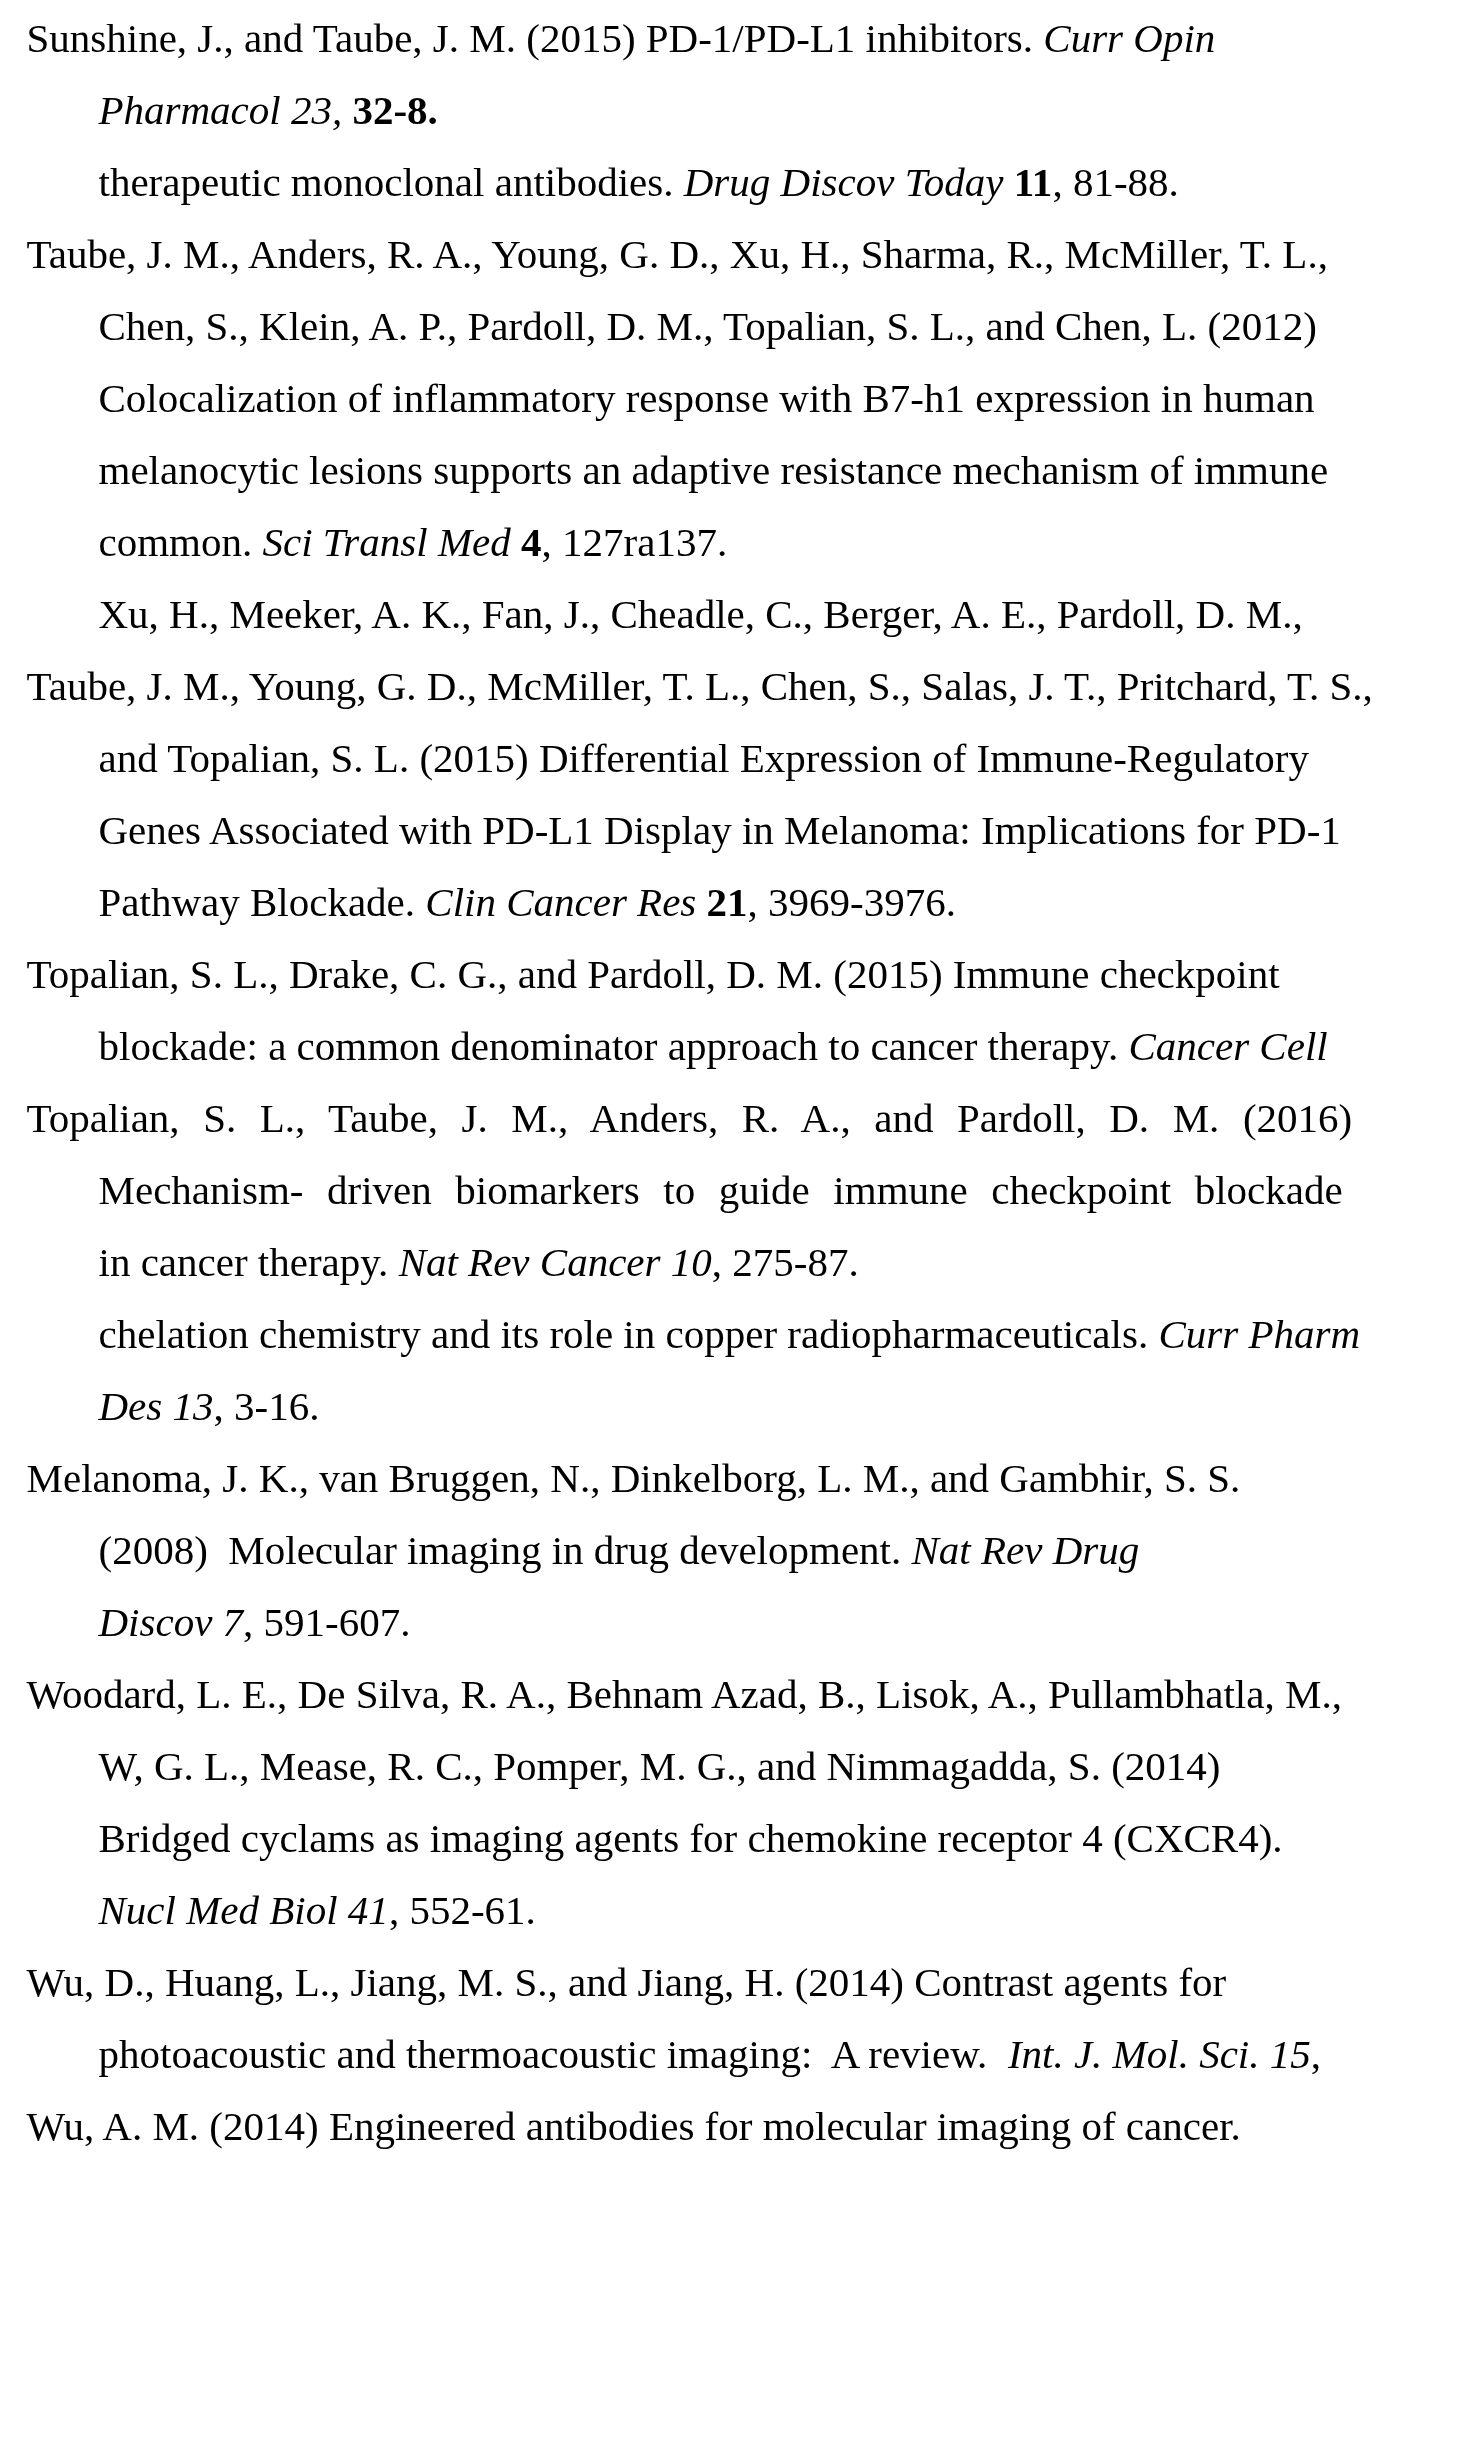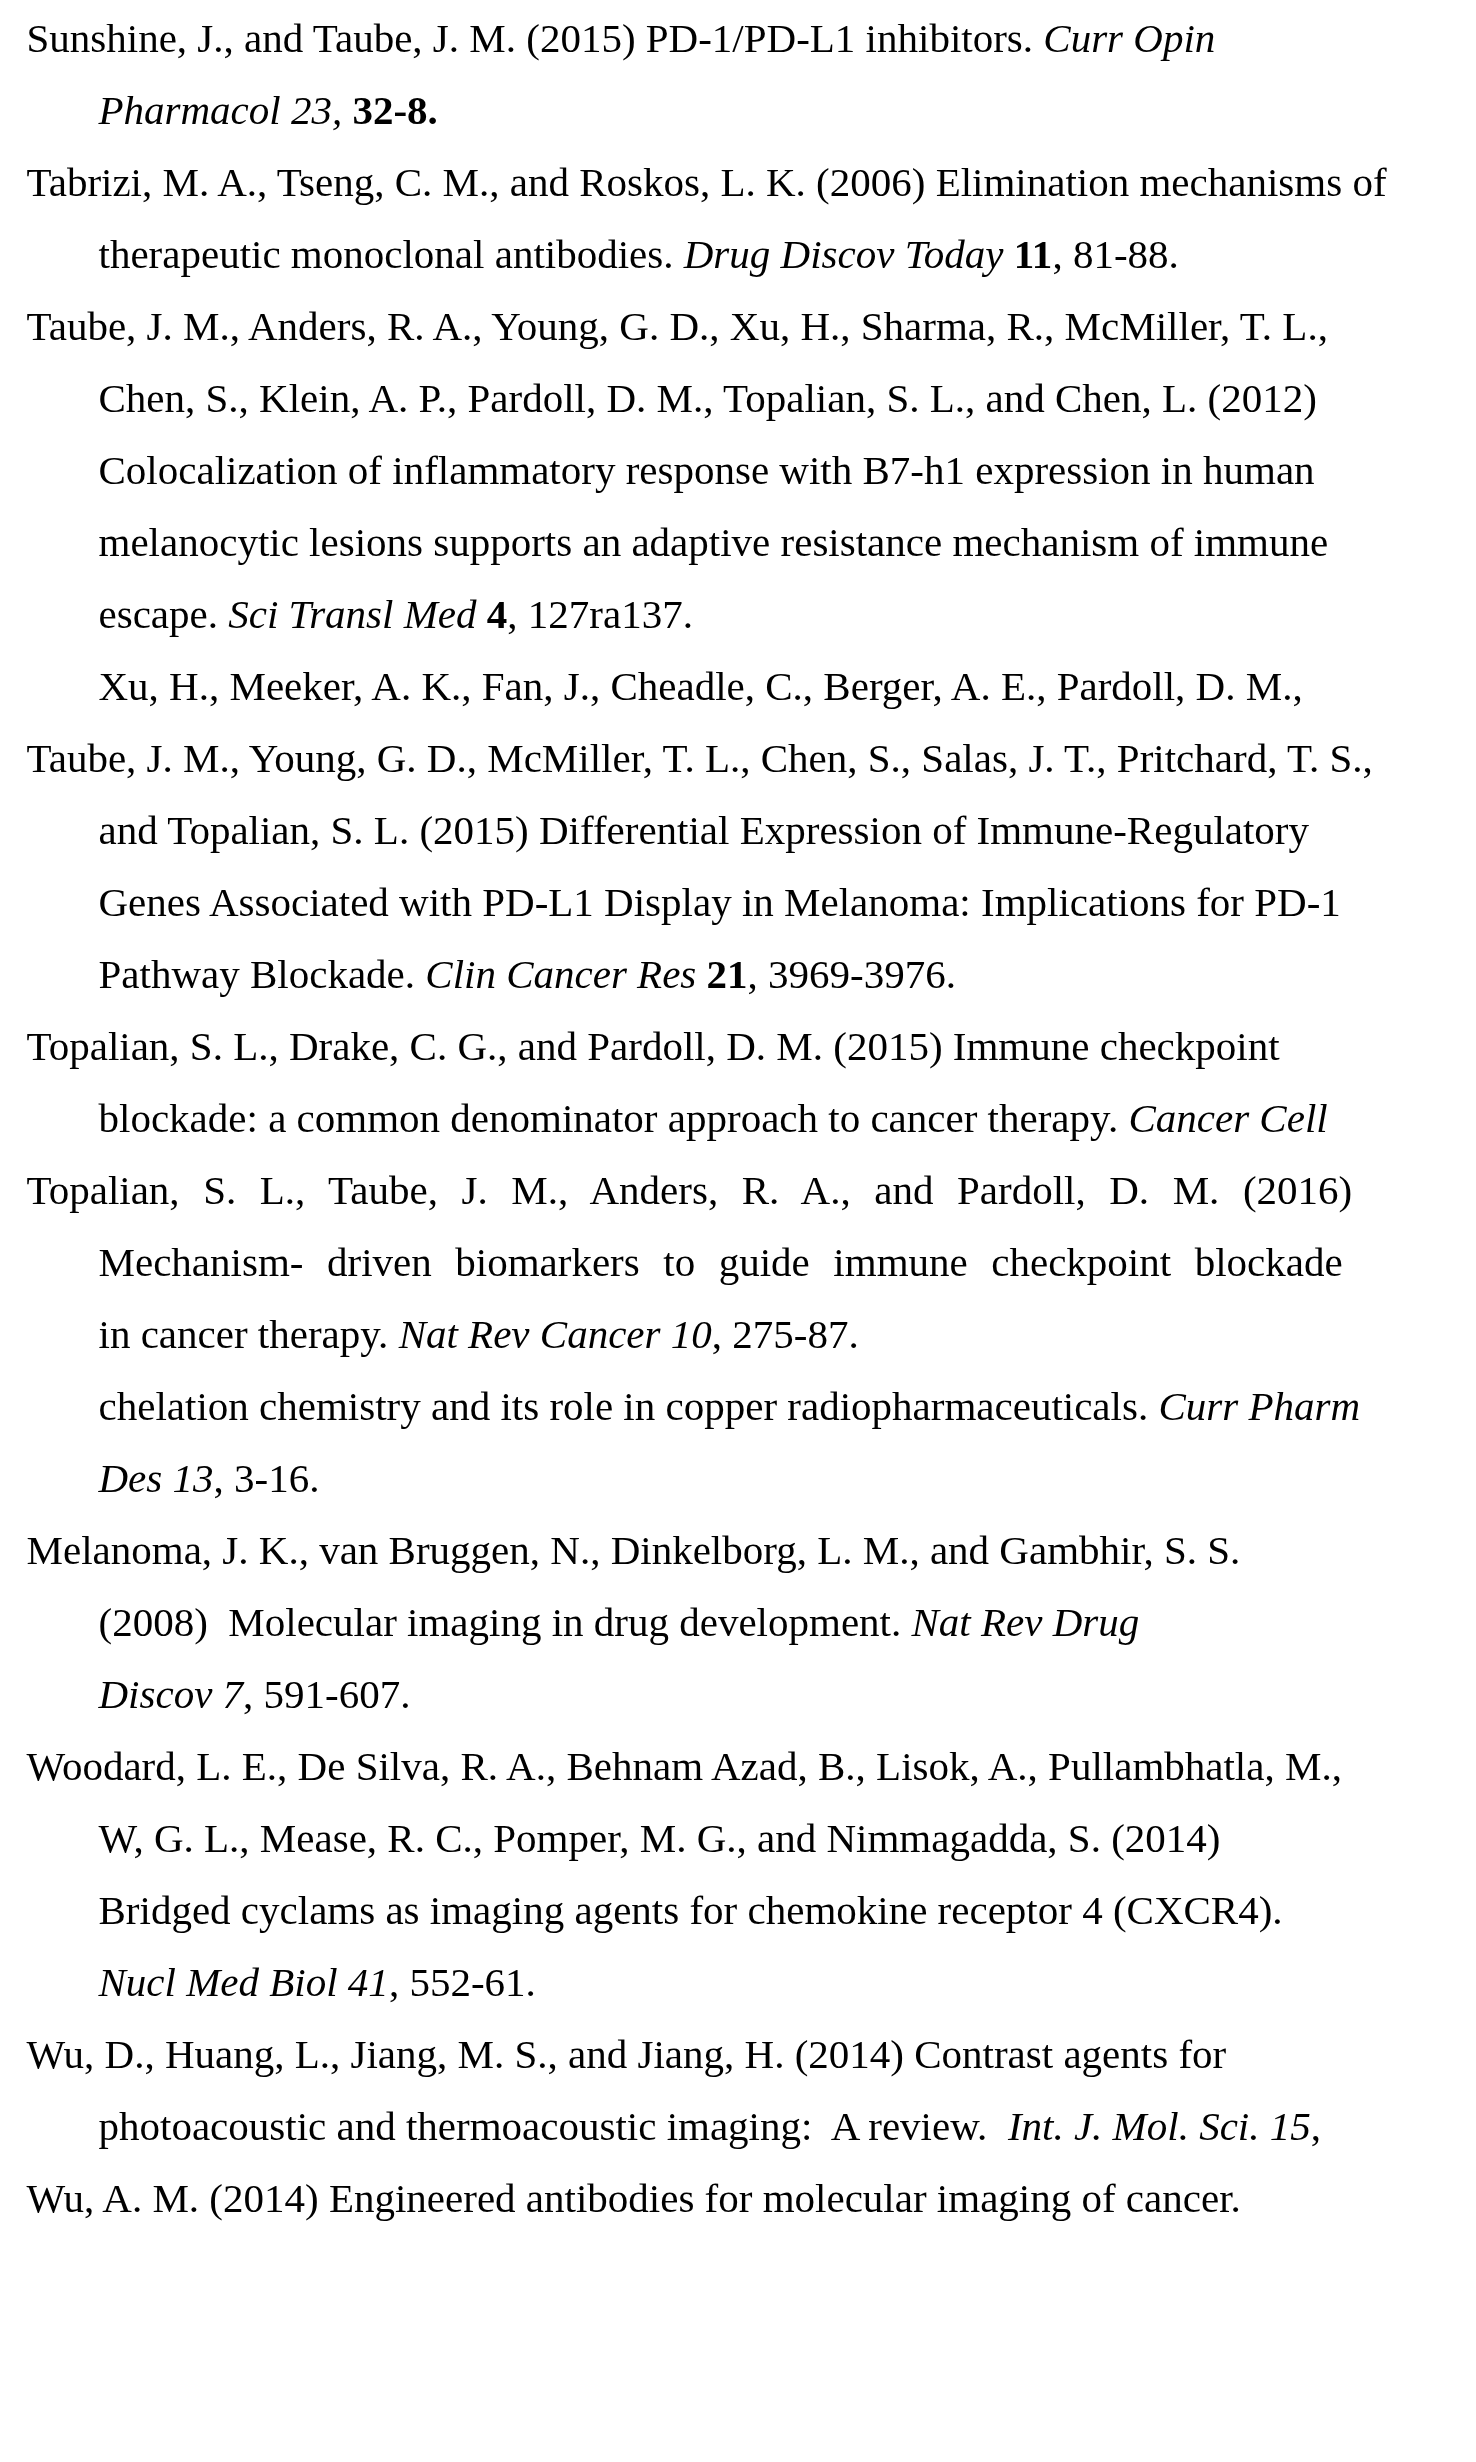--- a/index.html
+++ b/index.html
@@ -34,29 +34,28 @@
 </head>
 <body>
 
 <div class="page">
   <div>
       <div class="ref">
         <div class="line"><span class="seg-r">Sunshine, J., and Taube, J. M. (2015) PD-1/PD-L1 inhibitors. </span><span class="seg-i">Curr Opin</span></div>
         <div class="line cont"><span class="seg-i">Pharmacol 23, </span><span class="seg-b">32-8.</span></div>
       </div>
       <div class="ref">
-        <div class="line"><span class="seg-r">Tabrizi, M. A., Tseng, C. M., and Roskos, L. K. (2006) Elimination mechanisms of</span></div>
         <div class="line cont"><span class="seg-r">therapeutic monoclonal antibodies. </span><span class="seg-i">Drug Discov Today</span><span class="seg-r"> </span><span class="seg-b">11</span><span class="seg-r">, 81-88.</span></div>
       </div>
       <div class="ref">
         <div class="line"><span class="seg-r">Taube, J. M., Anders, R. A., Young, G. D., Xu, H., Sharma, R., McMiller, T. L.,</span></div>
         <div class="line cont"><span class="seg-r">Chen, S., Klein, A. P., Pardoll, D. M., Topalian, S. L., and Chen, L. (2012)</span></div>
         <div class="line cont"><span class="seg-r">Colocalization of inflammatory response with B7-h1 expression in human</span></div>
         <div class="line cont"><span class="seg-r">melanocytic lesions supports an adaptive resistance mechanism of immune</span></div>
-        <div class="line cont"><span class="seg-r">escape. </span><span class="seg-i">Sci Transl Med</span><span class="seg-r"> </span><span class="seg-b">4</span><span class="seg-r">, 127ra137.</span></div>
+        <div class="line cont"><span class="seg-r">common. </span><span class="seg-i">Sci Transl Med</span><span class="seg-r"> </span><span class="seg-b">4</span><span class="seg-r">, 127ra137.</span></div>
       </div>
       <div class="ref">
         <div class="line cont"><span class="seg-r">Xu, H., Meeker, A. K., Fan, J., Cheadle, C., Berger, A. E., Pardoll, D. M.,</span></div>
         <div class="line"><span class="seg-r">Taube, J. M., Young, G. D., McMiller, T. L., Chen, S., Salas, J. T., Pritchard, T. S.,</span></div>
         <div class="line cont"><span class="seg-r">and Topalian, S. L. (2015) Differential Expression of Immune-Regulatory</span></div>
         <div class="line cont"><span class="seg-r">Genes Associated with PD-L1 Display in Melanoma: Implications for PD-1</span></div>
         <div class="line cont"><span class="seg-r">Pathway Blockade. </span><span class="seg-i">Clin Cancer Res</span><span class="seg-r"> </span><span class="seg-b">21</span><span class="seg-r">, 3969-3976.</span></div>
       </div>
       <div class="ref">
         <div class="line"><span class="seg-r">Topalian, S. L., Drake, C. G., and Pardoll, D. M. (2015) Immune checkpoint</span></div>

